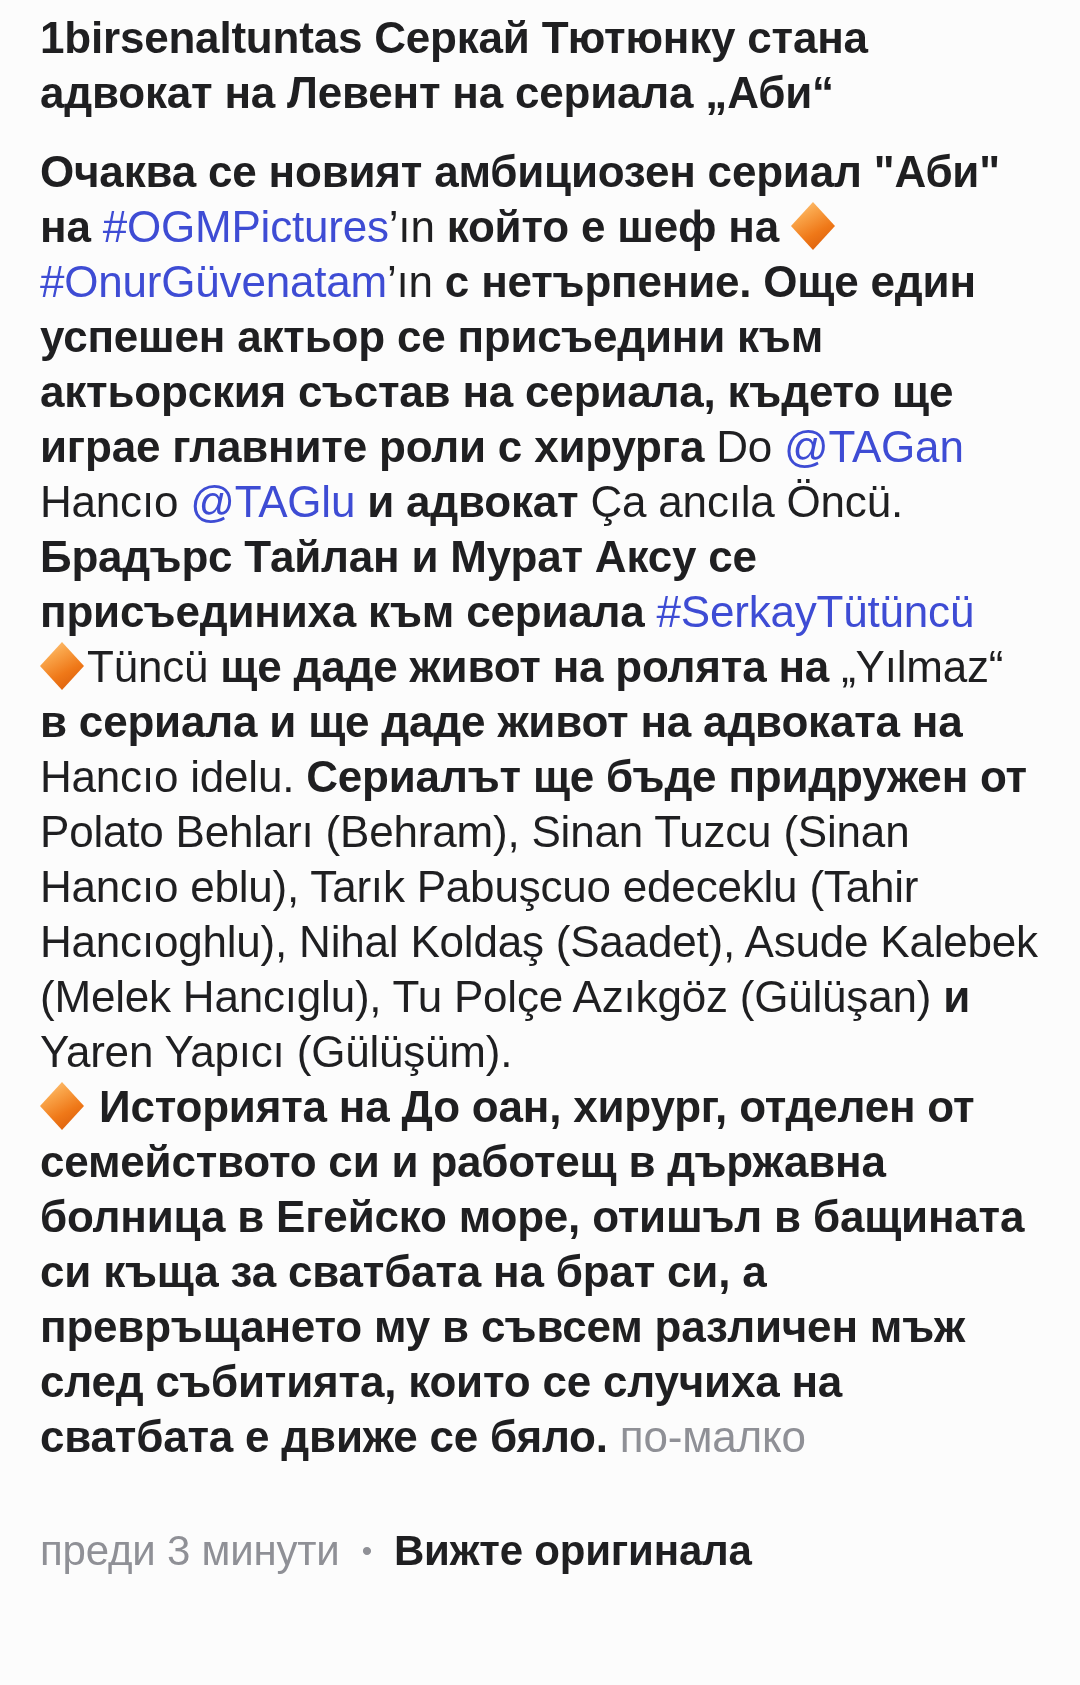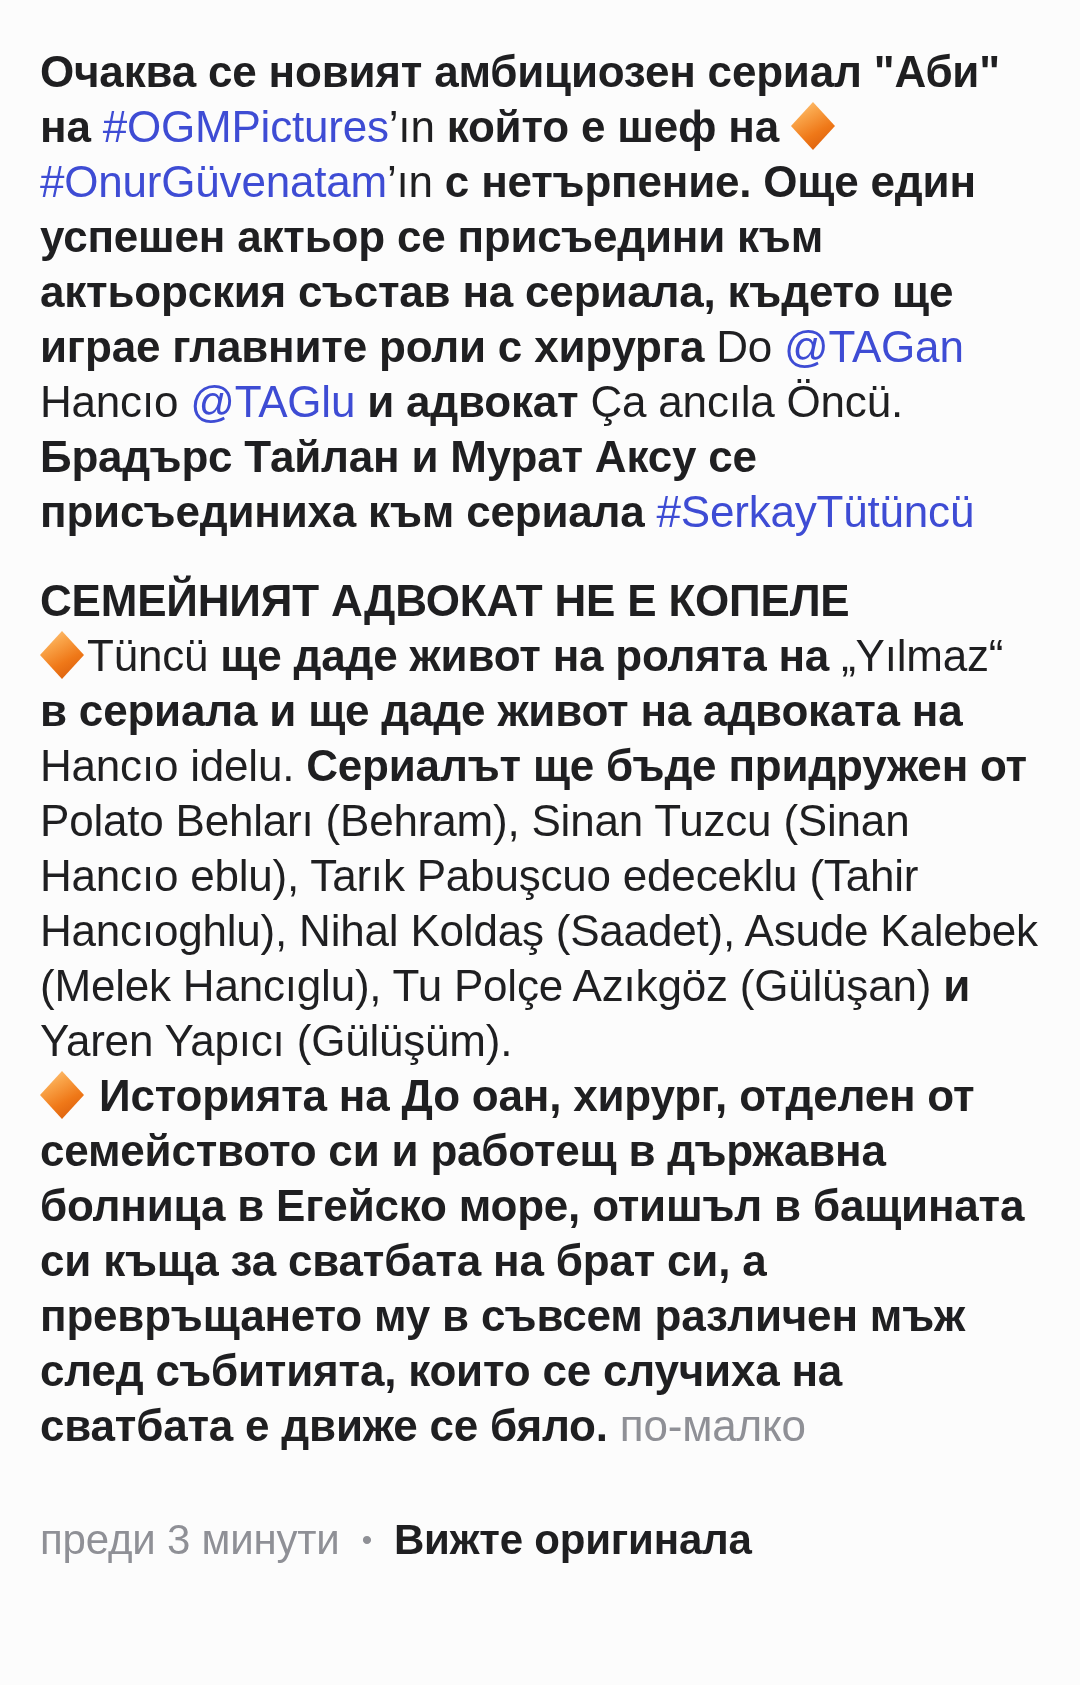--- a/index.html
+++ b/index.html
@@ -16,21 +16,21 @@
     font-family:"Liberation Sans","DejaVu Sans",sans-serif;
     color:var(--text);
     padding:10px 40px 0 40px;
     letter-spacing:-0.2px;
   }
   .post-text{
     font-size:44px;
     line-height:55px;
   }
   .para{margin:0;}
-  .para.gap-before{margin-top:34px;}
+  .para.gap-before{margin-top:24px;}
   .seg-bold{font-weight:700;}
   .seg-regular{font-weight:400;}
   .seg-link{color:var(--link);font-weight:400;cursor:pointer;}
   .seg-less{color:var(--muted);font-weight:400;cursor:pointer;text-align:center;}
   .diamond{
     display:inline-block;
     width:44px;
     height:48px;
     vertical-align:-8px;
     background:linear-gradient(150deg,#ffce8a 0%,#f9a348 30%,#ef7818 62%,#d4570a 100%);
@@ -55,22 +55,22 @@
     font-weight:700;
     cursor:pointer;
     text-decoration:none;
   }
 </style>
 </head>
 <body>
 
 <main>
   <div class="post-text">
+    <p class="para"><span class="seg-bold">1birsenaltuntas Серкай Тютюнку стана адвокат на Левент на сериала „Аби“</span></p>
     <p class="para gap-before"><span class="seg-bold">Очаква се новият амбициозен сериал "Аби" на </span><span class="seg-link">#OGMPictures</span><span class="seg-regular">’ın </span><span class="seg-bold">който е шеф на </span><span class="diamond"></span><span class="seg-link">#OnurGüvenatam</span><span class="seg-regular">’ın </span><span class="seg-bold">с нетърпение. Още един успешен актьор се присъедини към актьорския състав на сериала, където ще играе главните роли с хирурга </span><span class="seg-regular">Do </span><span class="seg-link">@TAGan</span><span class="seg-regular"> Hancıo </span><span class="seg-link">@TAGlu</span><span class="seg-bold"> и адвокат </span><span class="seg-regular">Ça ancıla Öncü. </span><span class="seg-bold">Брадърс Тайлан и Мурат Аксу се присъединиха към сериала </span><span class="seg-link">#SerkayTütüncü</span></p>
-    <p class="para gap-before"><span class="seg-bold">СЕМЕЙНИЯТ АДВОКАТ НЕ Е КОПЕЛЕ</span></p>
     <p class="para"><span class="diamond"></span><span class="seg-regular">Tüncü </span><span class="seg-bold">ще даде живот на ролята на </span><span class="seg-regular">„Yılmaz“ </span><span class="seg-bold">в сериала и ще даде живот на адвоката на </span><span class="seg-regular">Hancıo idelu. </span><span class="seg-bold">Сериалът ще бъде придружен от </span><span class="seg-regular">Polato Behları (Behram), Sinan Tuzcu (Sinan Hancıo eblu), Tarık Pabuşcuo edeceklu (Tahir Hancıoghlu), Nihal Koldaş (Saadet), Asude Kalebek (Melek Hancıglu), Tu Polçe Azıkgöz (Gülüşan) </span><span class="seg-bold">и </span><span class="seg-regular">Yaren Yapıcı (Gülüşüm).</span></p>
     <p class="para"><span class="diamond"></span><span class="seg-bold"> Историята на До оан, хирург, отделен от семейството си и работещ в държавна болница в Егейско море, отишъл в бащината си къща за сватбата на брат си, а превръщането му в съвсем различен мъж след събитията, които се случиха на сватбата е движе се бяло. </span><span class="seg-less">по-малко</span></p>
   </div>
 
   <div class="footer">
     <span class="timestamp">преди 3 минути</span>
     <span class="dot-sep">•</span>
     <a class="see-original">Вижте оригинала</a>
   </div>
 </main>

